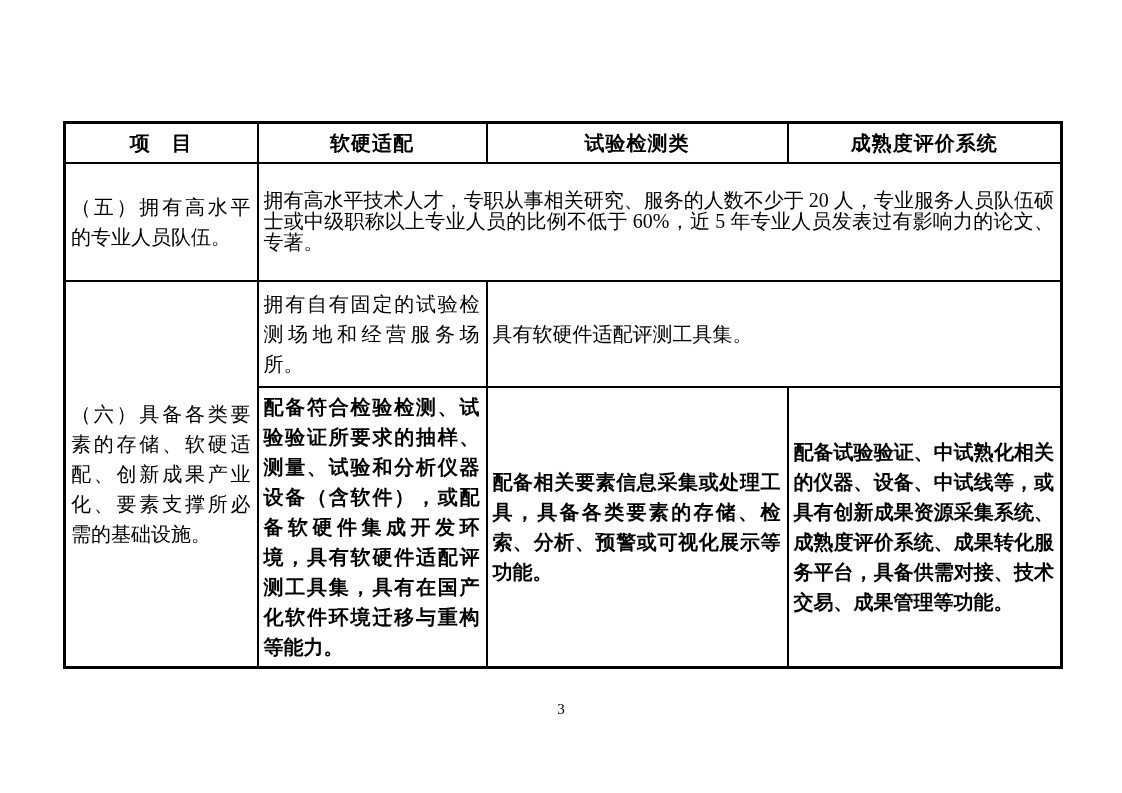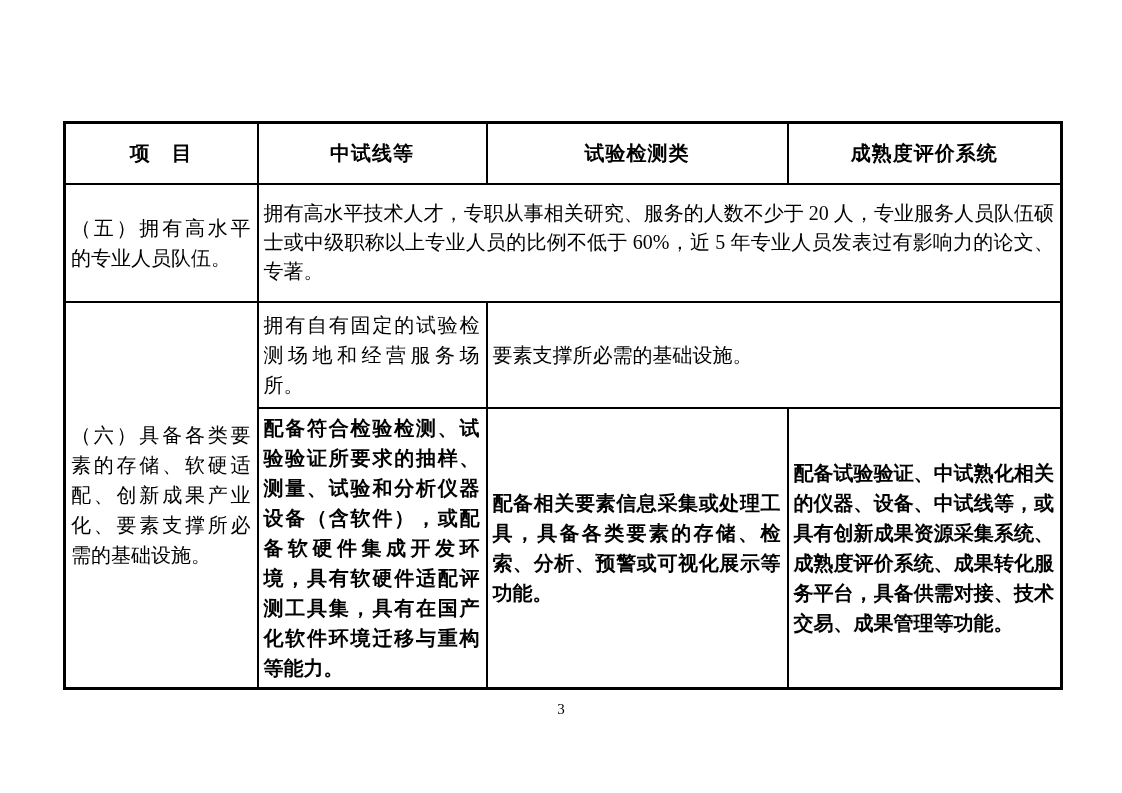--- a/index.html
+++ b/index.html
@@ -28,34 +28,34 @@
   }
   table.criteria th,
   table.criteria td {
     border: 2px solid #000000;
     vertical-align: middle;
     overflow: hidden;
   }
   table.criteria th {
     font-weight: bold;
     text-align: center;
-    height: 61px;
+    height: 40px;
     font-size: 20px;
     letter-spacing: 1px;
   }
   table.criteria td {
     text-align: justify;
     text-align-last: left;
     padding: 4px 6px 4px 5px;
   }
   tr.row-five { height: 118px; }
   tr.row-six-a { height: 106px; }
   tr.row-six-b { height: 241px; font-weight: bold; }
   td.item-cell { padding: 4px 7px 4px 6px; }
-  td.span-cell { padding: 4px 9px 4px 8px; line-height: 29px; }
+  td.span-cell { padding: 4px 9px 4px 8px; line-height: 21px; }
   td.tight-cell { padding: 2px 3px 2px 3px; }
   .page-number {
     position: absolute;
     top: 701px;
     left: 0;
     width: 100%;
     text-align: center;
     font-size: 15px;
     color: #000000;
   }
@@ -67,32 +67,32 @@
   <table class="criteria">
     <colgroup>
       <col style="width:193px">
       <col style="width:229px">
       <col style="width:301px">
       <col style="width:274px">
     </colgroup>
     <tbody>
       <tr class="header-row">
         <th>项　目</th>
-        <th>中试线等</th>
+        <th>软硬适配</th>
         <th>试验检测类</th>
         <th>成熟度评价系统</th>
       </tr>
       <tr class="row-five">
         <td class="item-cell">（五）拥有高水平的专业人员队伍。</td>
         <td colspan="3" class="span-cell">拥有高水平技术人才，专职从事相关研究、服务的人数不少于 20 人，专业服务人员队伍硕士或中级职称以上专业人员的比例不低于 60%，近 5 年专业人员发表过有影响力的论文、专著。</td>
       </tr>
       <tr class="row-six-a">
         <td rowspan="2" class="item-cell">（六）具备各类要素的存储、软硬适配、创新成果产业化、要素支撑所必需的基础设施。</td>
         <td>拥有自有固定的试验检测场地和经营服务场所。</td>
-        <td colspan="2">要素支撑所必需的基础设施。</td>
+        <td colspan="2">具有软硬件适配评测工具集。</td>
       </tr>
       <tr class="row-six-b">
         <td class="tight-cell">配备符合检验检测、试验验证所要求的抽样、测量、试验和分析仪器设备（含软件），或配备软硬件集成开发环境，具有软硬件适配评测工具集，具有在国产化软件环境迁移与重构等能力。</td>
         <td>配备相关要素信息采集或处理工具，具备各类要素的存储、检索、分析、预警或可视化展示等功能。</td>
         <td>配备试验验证、中试熟化相关的仪器、设备、中试线等，或具有创新成果资源采集系统、成熟度评价系统、成果转化服务平台，具备供需对接、技术交易、成果管理等功能。</td>
       </tr>
     </tbody>
   </table>
   <div class="page-number">3</div>
 </div>

